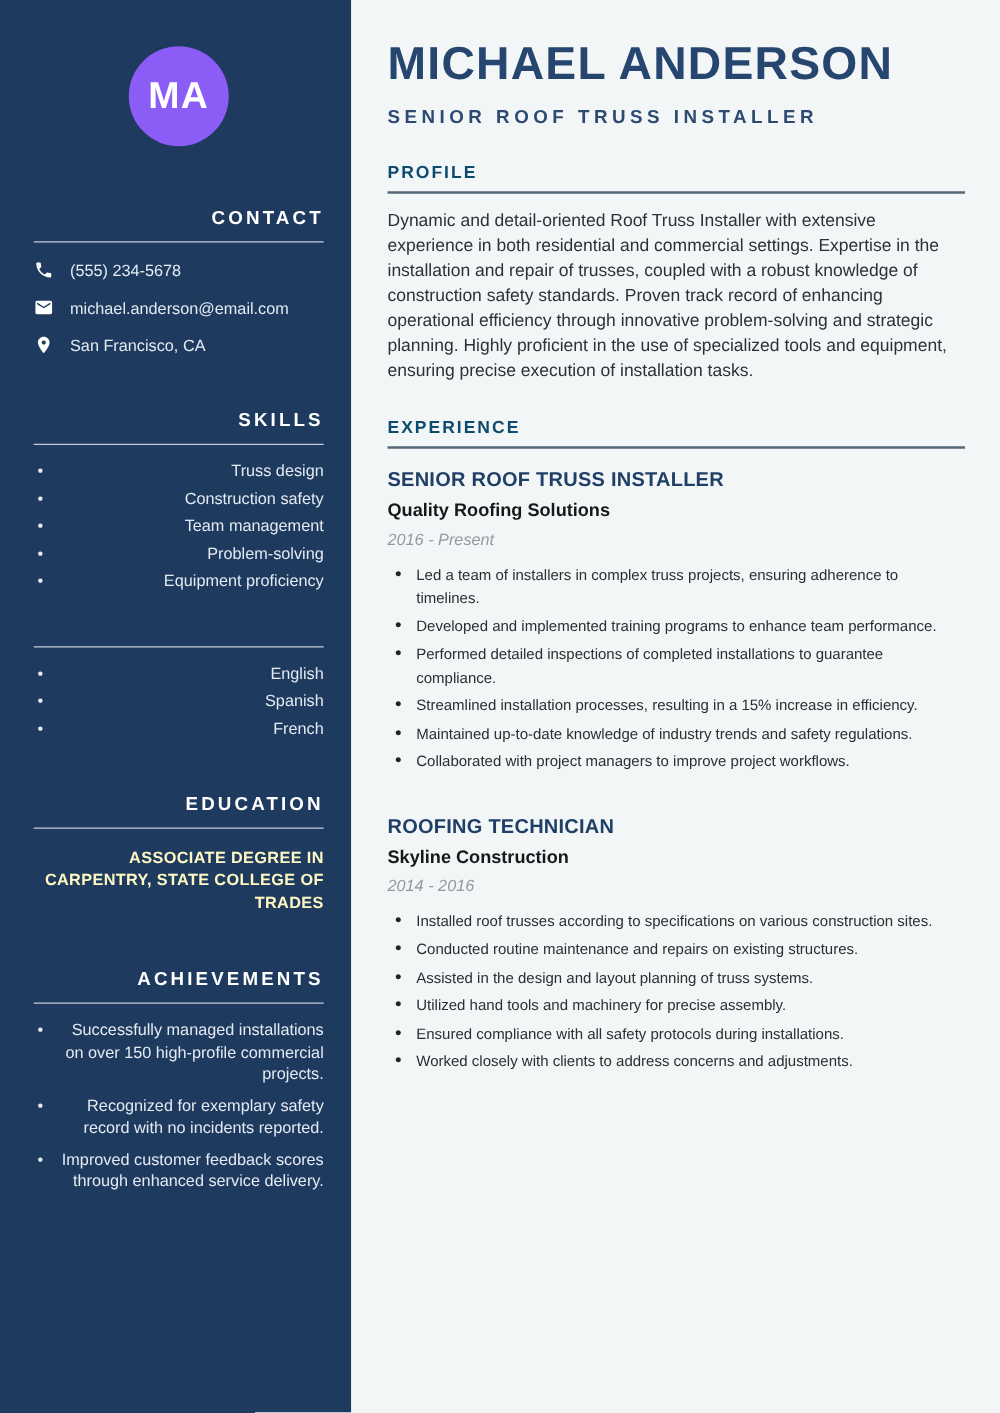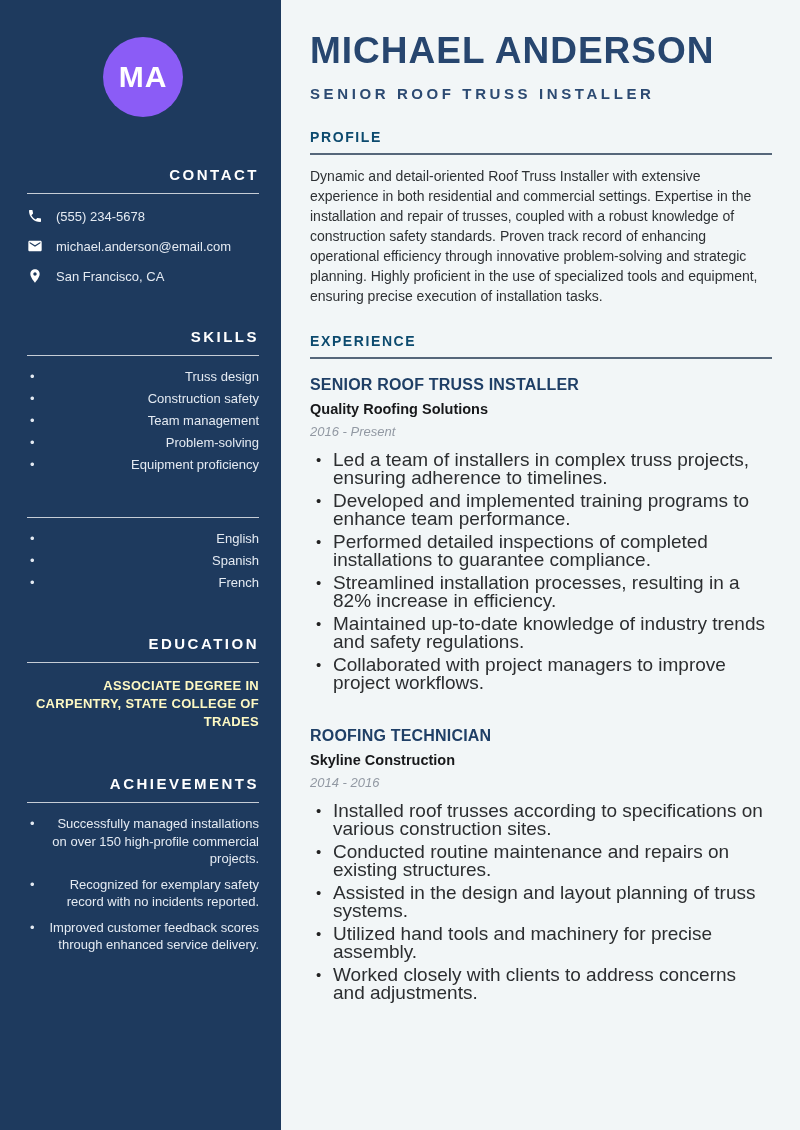--- a/index.html
+++ b/index.html
@@ -158,21 +158,21 @@
     color: #9299a3;
   }
   .job-bullets {
     list-style: none;
     margin: 12px 0 0 0;
     padding: 0;
   }
   .job-bullets li {
     position: relative;
     padding-left: 23px;
-    font-size: 19px;
+    font-size: 12px;
     color: #2c2e30;
     line-height: 18.5px;
     margin-top: 4px;
   }
   .job-bullets li::before {
     content: "•";
     position: absolute;
     left: 6px;
     font-size: 15px;
     color: #222;
@@ -270,32 +270,33 @@
     <div class="main-rule"></div>
 
     <div class="job">
       <div class="job-title">SENIOR ROOF TRUSS INSTALLER</div>
       <div class="job-company">Quality Roofing Solutions</div>
       <div class="job-dates">2016 - Present</div>
       <ul class="job-bullets">
         <li>Led a team of installers in complex truss projects, ensuring adherence to timelines.</li>
         <li>Developed and implemented training programs to enhance team performance.</li>
         <li>Performed detailed inspections of completed installations to guarantee compliance.</li>
-        <li>Streamlined installation processes, resulting in a 82% increase in efficiency.</li>
+        <li>Streamlined installation processes, resulting in a 15% increase in efficiency.</li>
         <li>Maintained up-to-date knowledge of industry trends and safety regulations.</li>
         <li>Collaborated with project managers to improve project workflows.</li>
       </ul>
     </div>
 
     <div class="job">
       <div class="job-title">ROOFING TECHNICIAN</div>
       <div class="job-company">Skyline Construction</div>
       <div class="job-dates">2014 - 2016</div>
       <ul class="job-bullets">
         <li>Installed roof trusses according to specifications on various construction sites.</li>
         <li>Conducted routine maintenance and repairs on existing structures.</li>
         <li>Assisted in the design and layout planning of truss systems.</li>
         <li>Utilized hand tools and machinery for precise assembly.</li>
+        <li>Ensured compliance with all safety protocols during installations.</li>
         <li>Worked closely with clients to address concerns and adjustments.</li>
       </ul>
     </div>
   </section>
 </main>
 
 </body></html>

